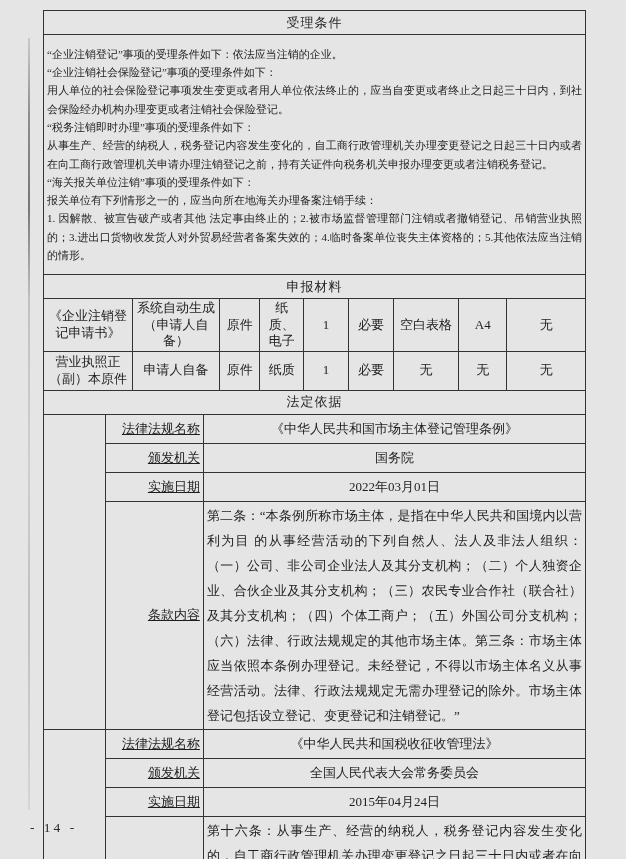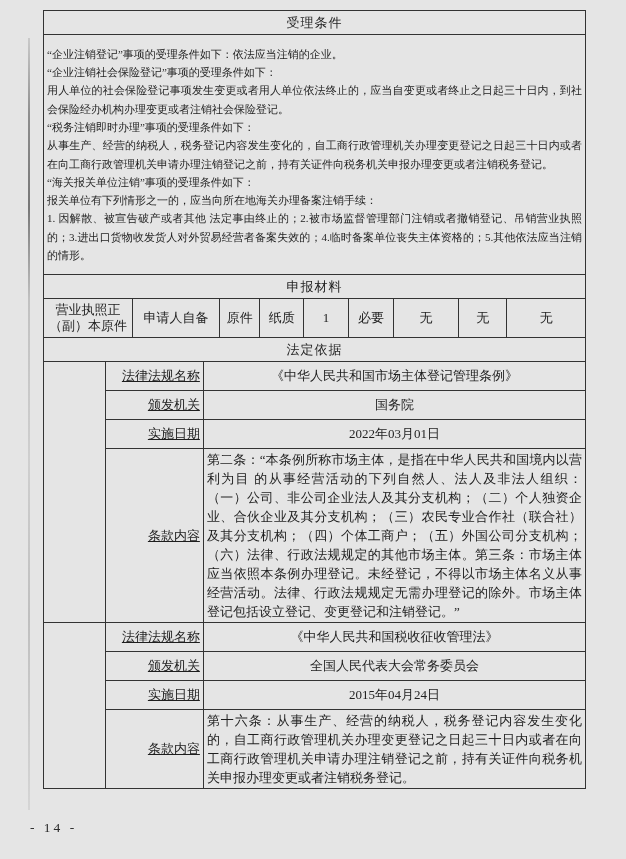--- a/index.html
+++ b/index.html
@@ -92,21 +92,21 @@
   }
   .legal-value {
     text-align: center;
     font-size: 13px;
   }
   .legal-row td { height: 26px; }
   .legal-content {
     text-align: justify;
     text-justify: inter-character;
     font-size: 12.8px;
-    line-height: 19px;
+    line-height: 25px;
     padding: 2px 4px;
     vertical-align: middle;
   }
   .legal-spacer { background: transparent; }
   .law1-content { height: 144px; }
   .law2-content { height: 70px; }
   .page-number {
     position: absolute;
     left: 30px; top: 820px;
     font-size: 13.5px;
@@ -151,20 +151,31 @@
           <col style="width:8.3%">
           <col style="width:8.3%">
         <col style="width:12.0%">
           <col style="width:8.9%">
           <col style="width:14.5%">
       </colgroup>
       <tbody>
           <tr>
         <td class="section-title" colspan="9">申报材料</td>
       </tr>
+      <tr class="mat-row mat-row-1">
+        <td>《企业注销登记申请书》</td>
+        <td>系统自动生成（申请人自备）</td>
+        <td>原件</td>
+        <td>纸质、电子</td>
+        <td>1</td>
+        <td>必要</td>
+        <td>空白表格</td>
+        <td>A4</td>
+        <td>无</td>
+      </tr>
       <tr class="mat-row mat-row-2">
         <td>营业执照正（副）本原件</td>
         <td>申请人自备</td>
         <td>原件</td>
         <td>纸质</td>
         <td>1</td>
         <td>必要</td>
         <td>无</td>
         <td>无</td>
         <td>无</td>

